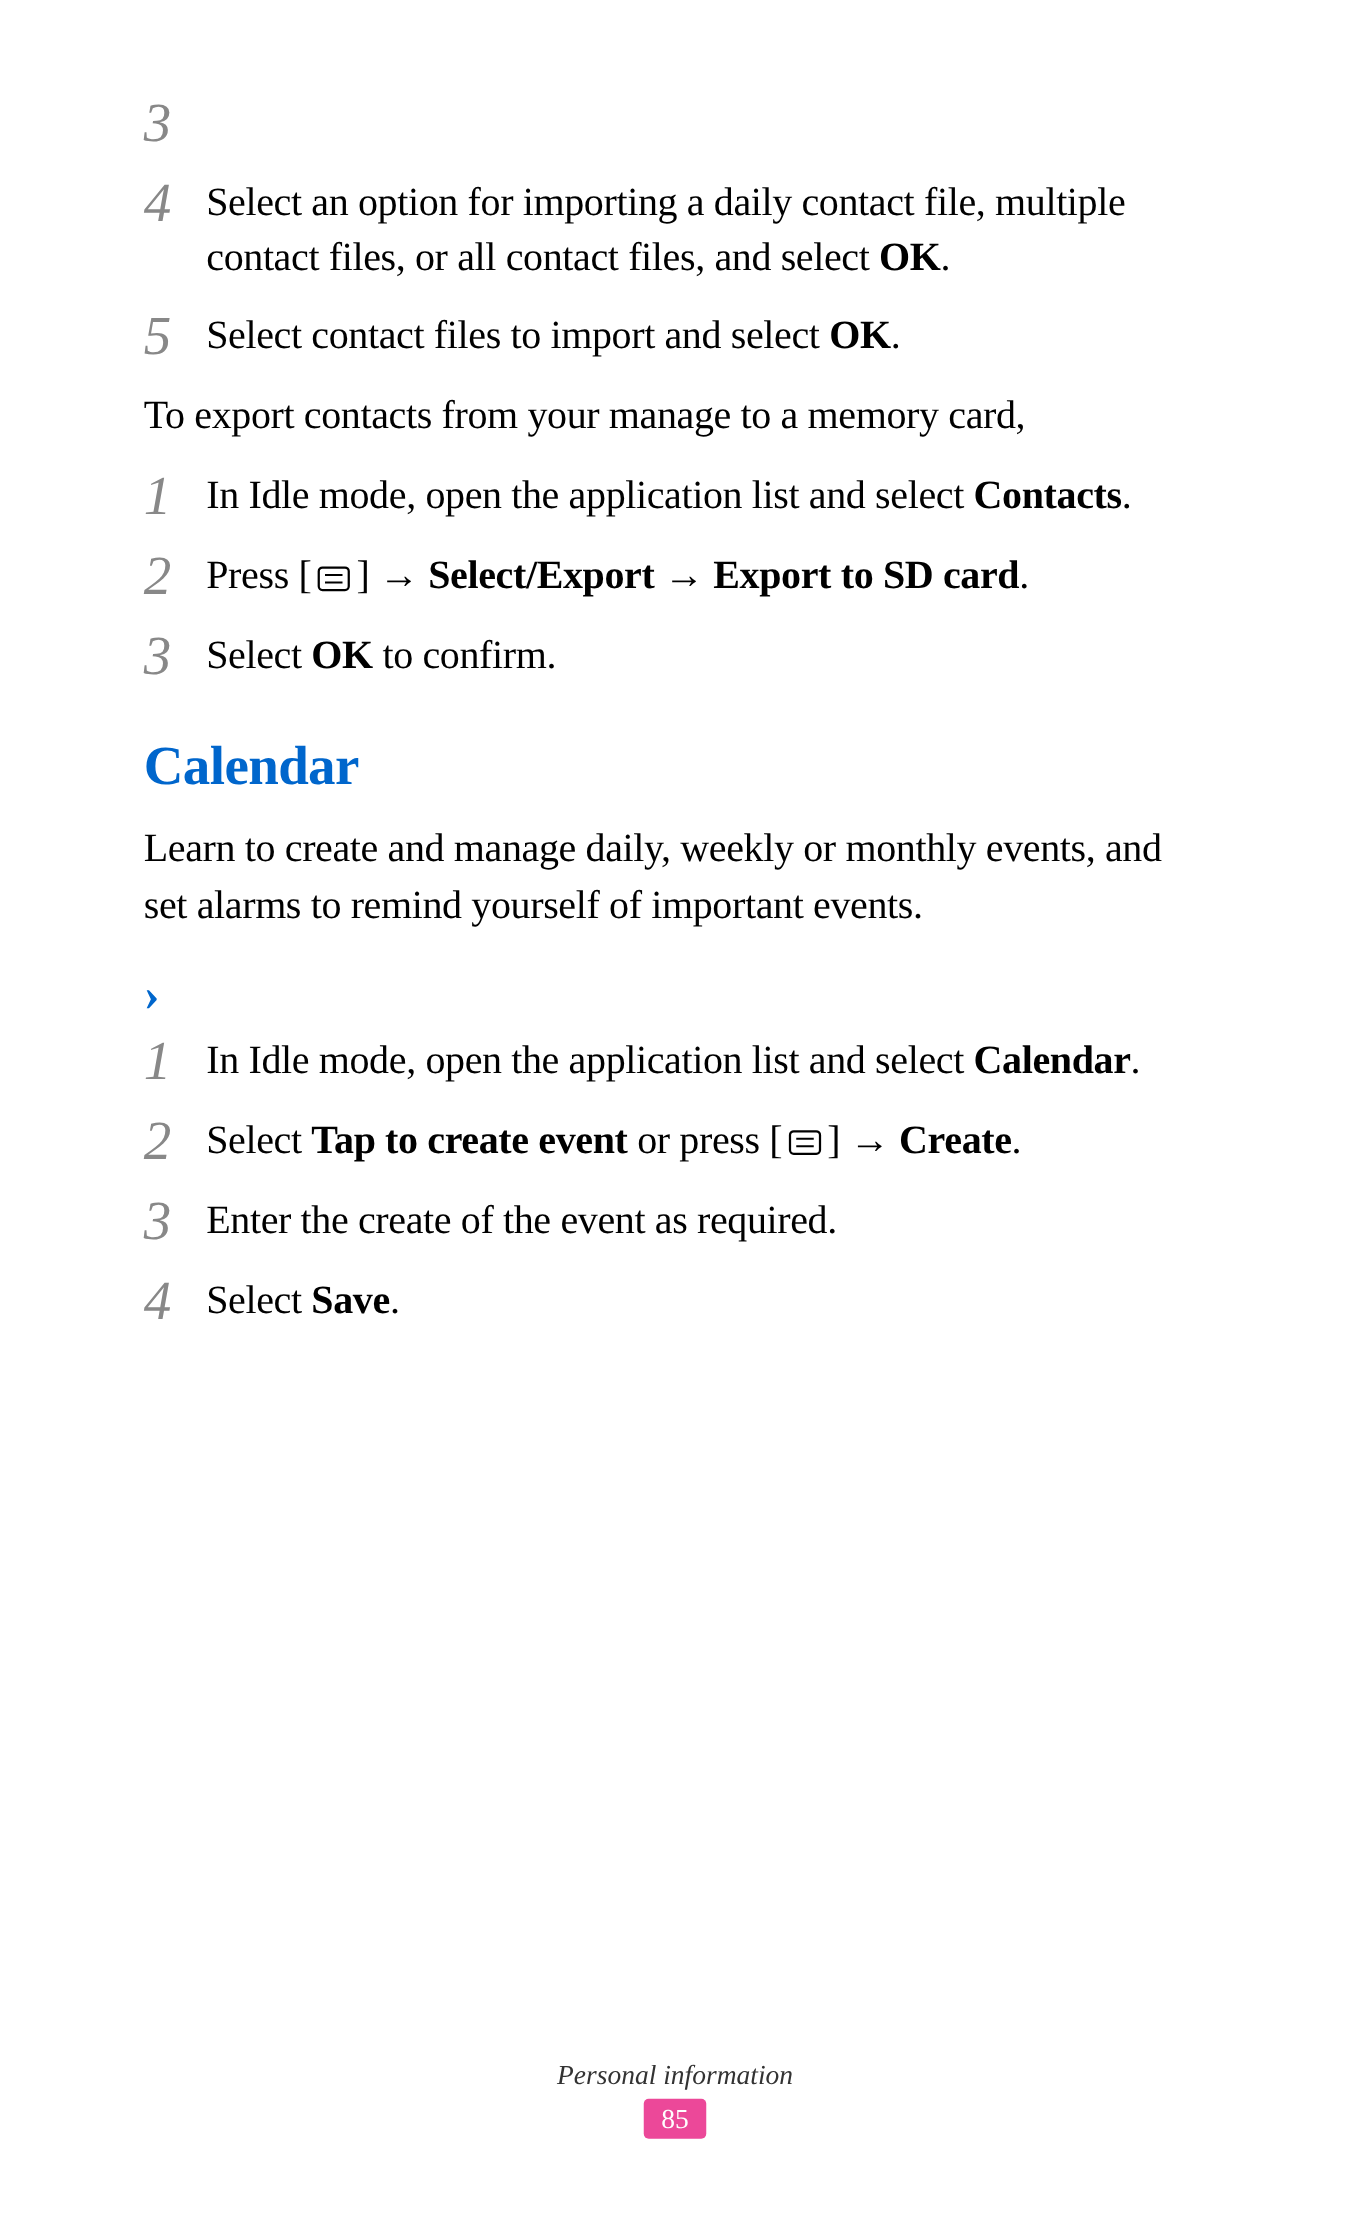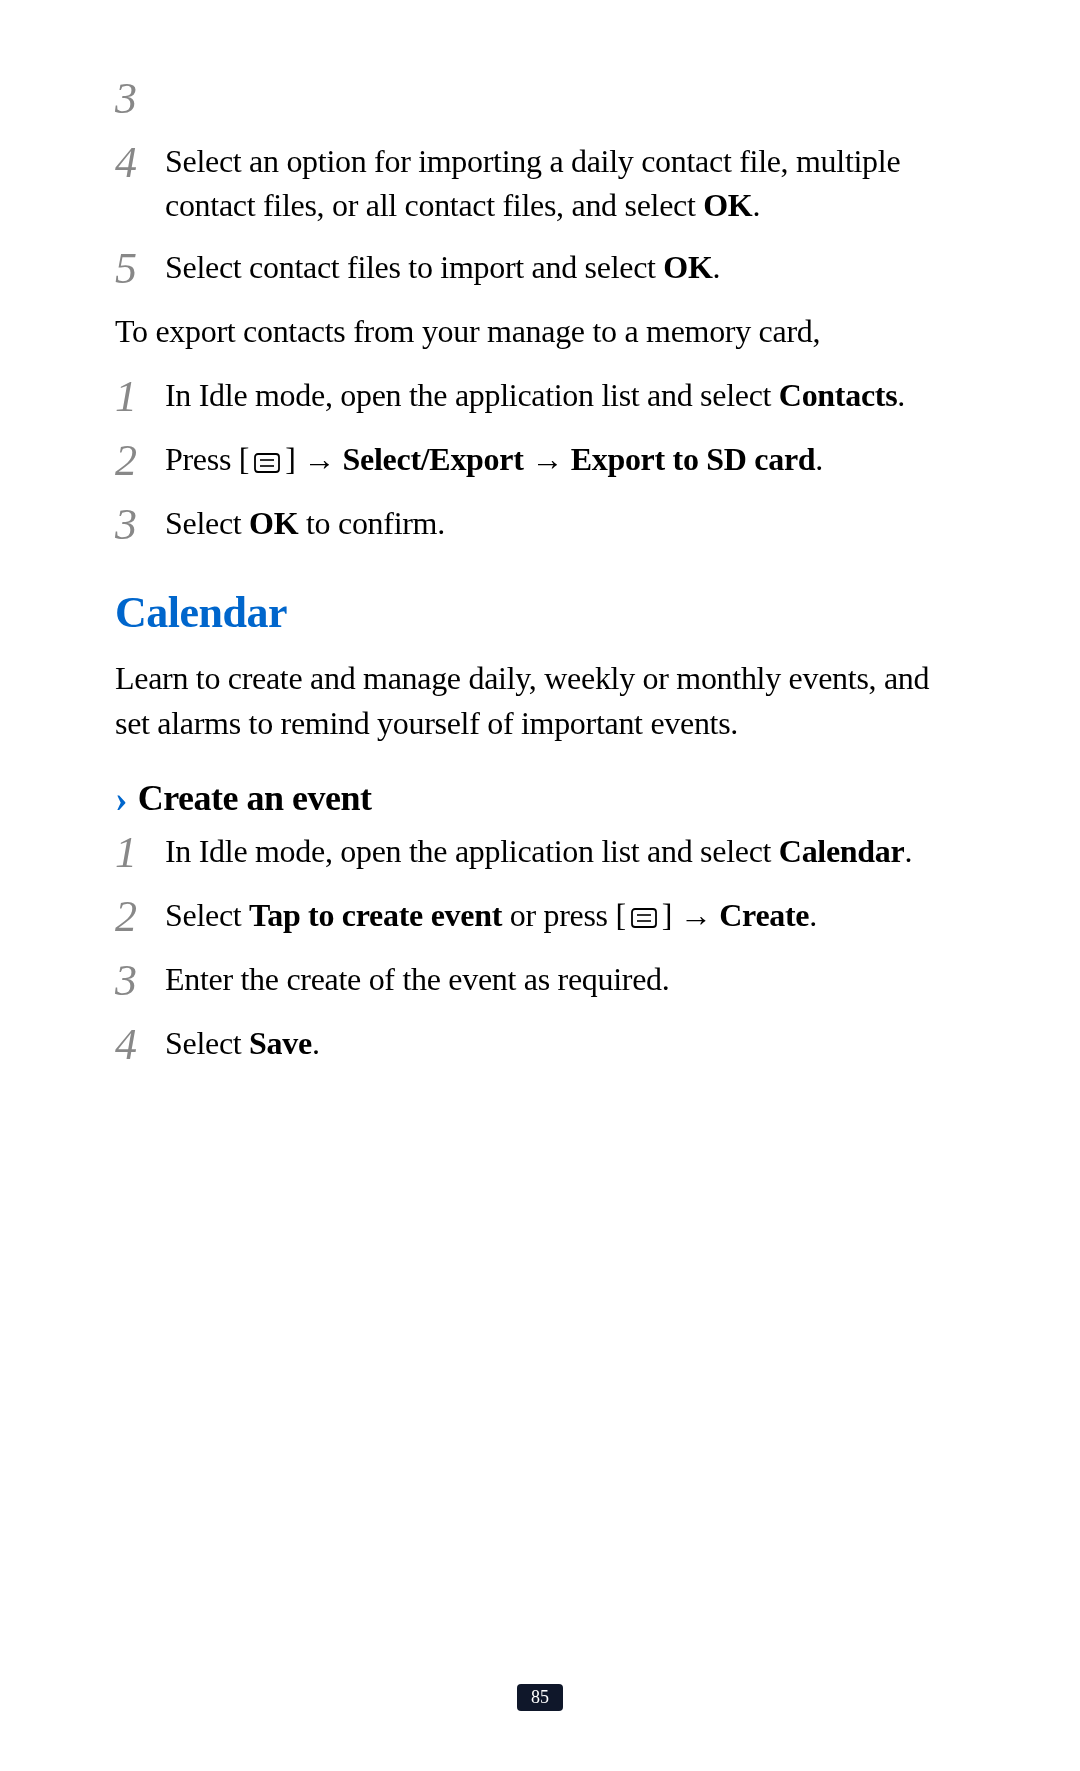--- a/index.html
+++ b/index.html
@@ -92,23 +92,23 @@
       text-align: center;
     }
     .footer-text {
       font-style: italic;
       font-size: 22px;
       color: #333;
       margin-bottom: 6px;
     }
     .page-badge {
       display: inline-block;
-      background: #0f172a;
+      background: #ec4899;
       color: #fff;
-      font-size: 18px;
+      font-size: 22px;
       padding: 3px 14px;
       border-radius: 4px;
       font-style: normal;
     }
     .arrow {
       font-family: Arial, sans-serif;
     }
   </style>
 </head>
 <body>
@@ -159,21 +159,20 @@
   <div class="step-text">
     <span>Select </span><span class="bold">OK</span><span> to confirm.</span>
   </div>
 </div>
 
 <h2 class="section-title">Calendar</h2>
 <p class="plain-para">Learn to create and manage daily, weekly or monthly events, and set alarms to remind yourself of important events.</p>
 
 <div class="subsection">
   <span class="chevron">›</span>
-  <span class="subsection-title">Create an event</span>
 </div>
 
 <div class="step-item">
   <div class="step-num">1</div>
   <div class="step-text">
     <span>In Idle mode, open the application list and select </span><span class="bold">Calendar</span><span>.</span>
   </div>
 </div>
 
 <div class="step-item">
@@ -193,14 +192,15 @@
 </div>
 
 <div class="step-item">
   <div class="step-num">4</div>
   <div class="step-text">
     <span>Select </span><span class="bold">Save</span><span>.</span>
   </div>
 </div>
 
 <div class="footer">
+  <div class="footer-text">Personal information</div>
   <div class="page-badge">85</div>
 </div>
 
 </body></html>

